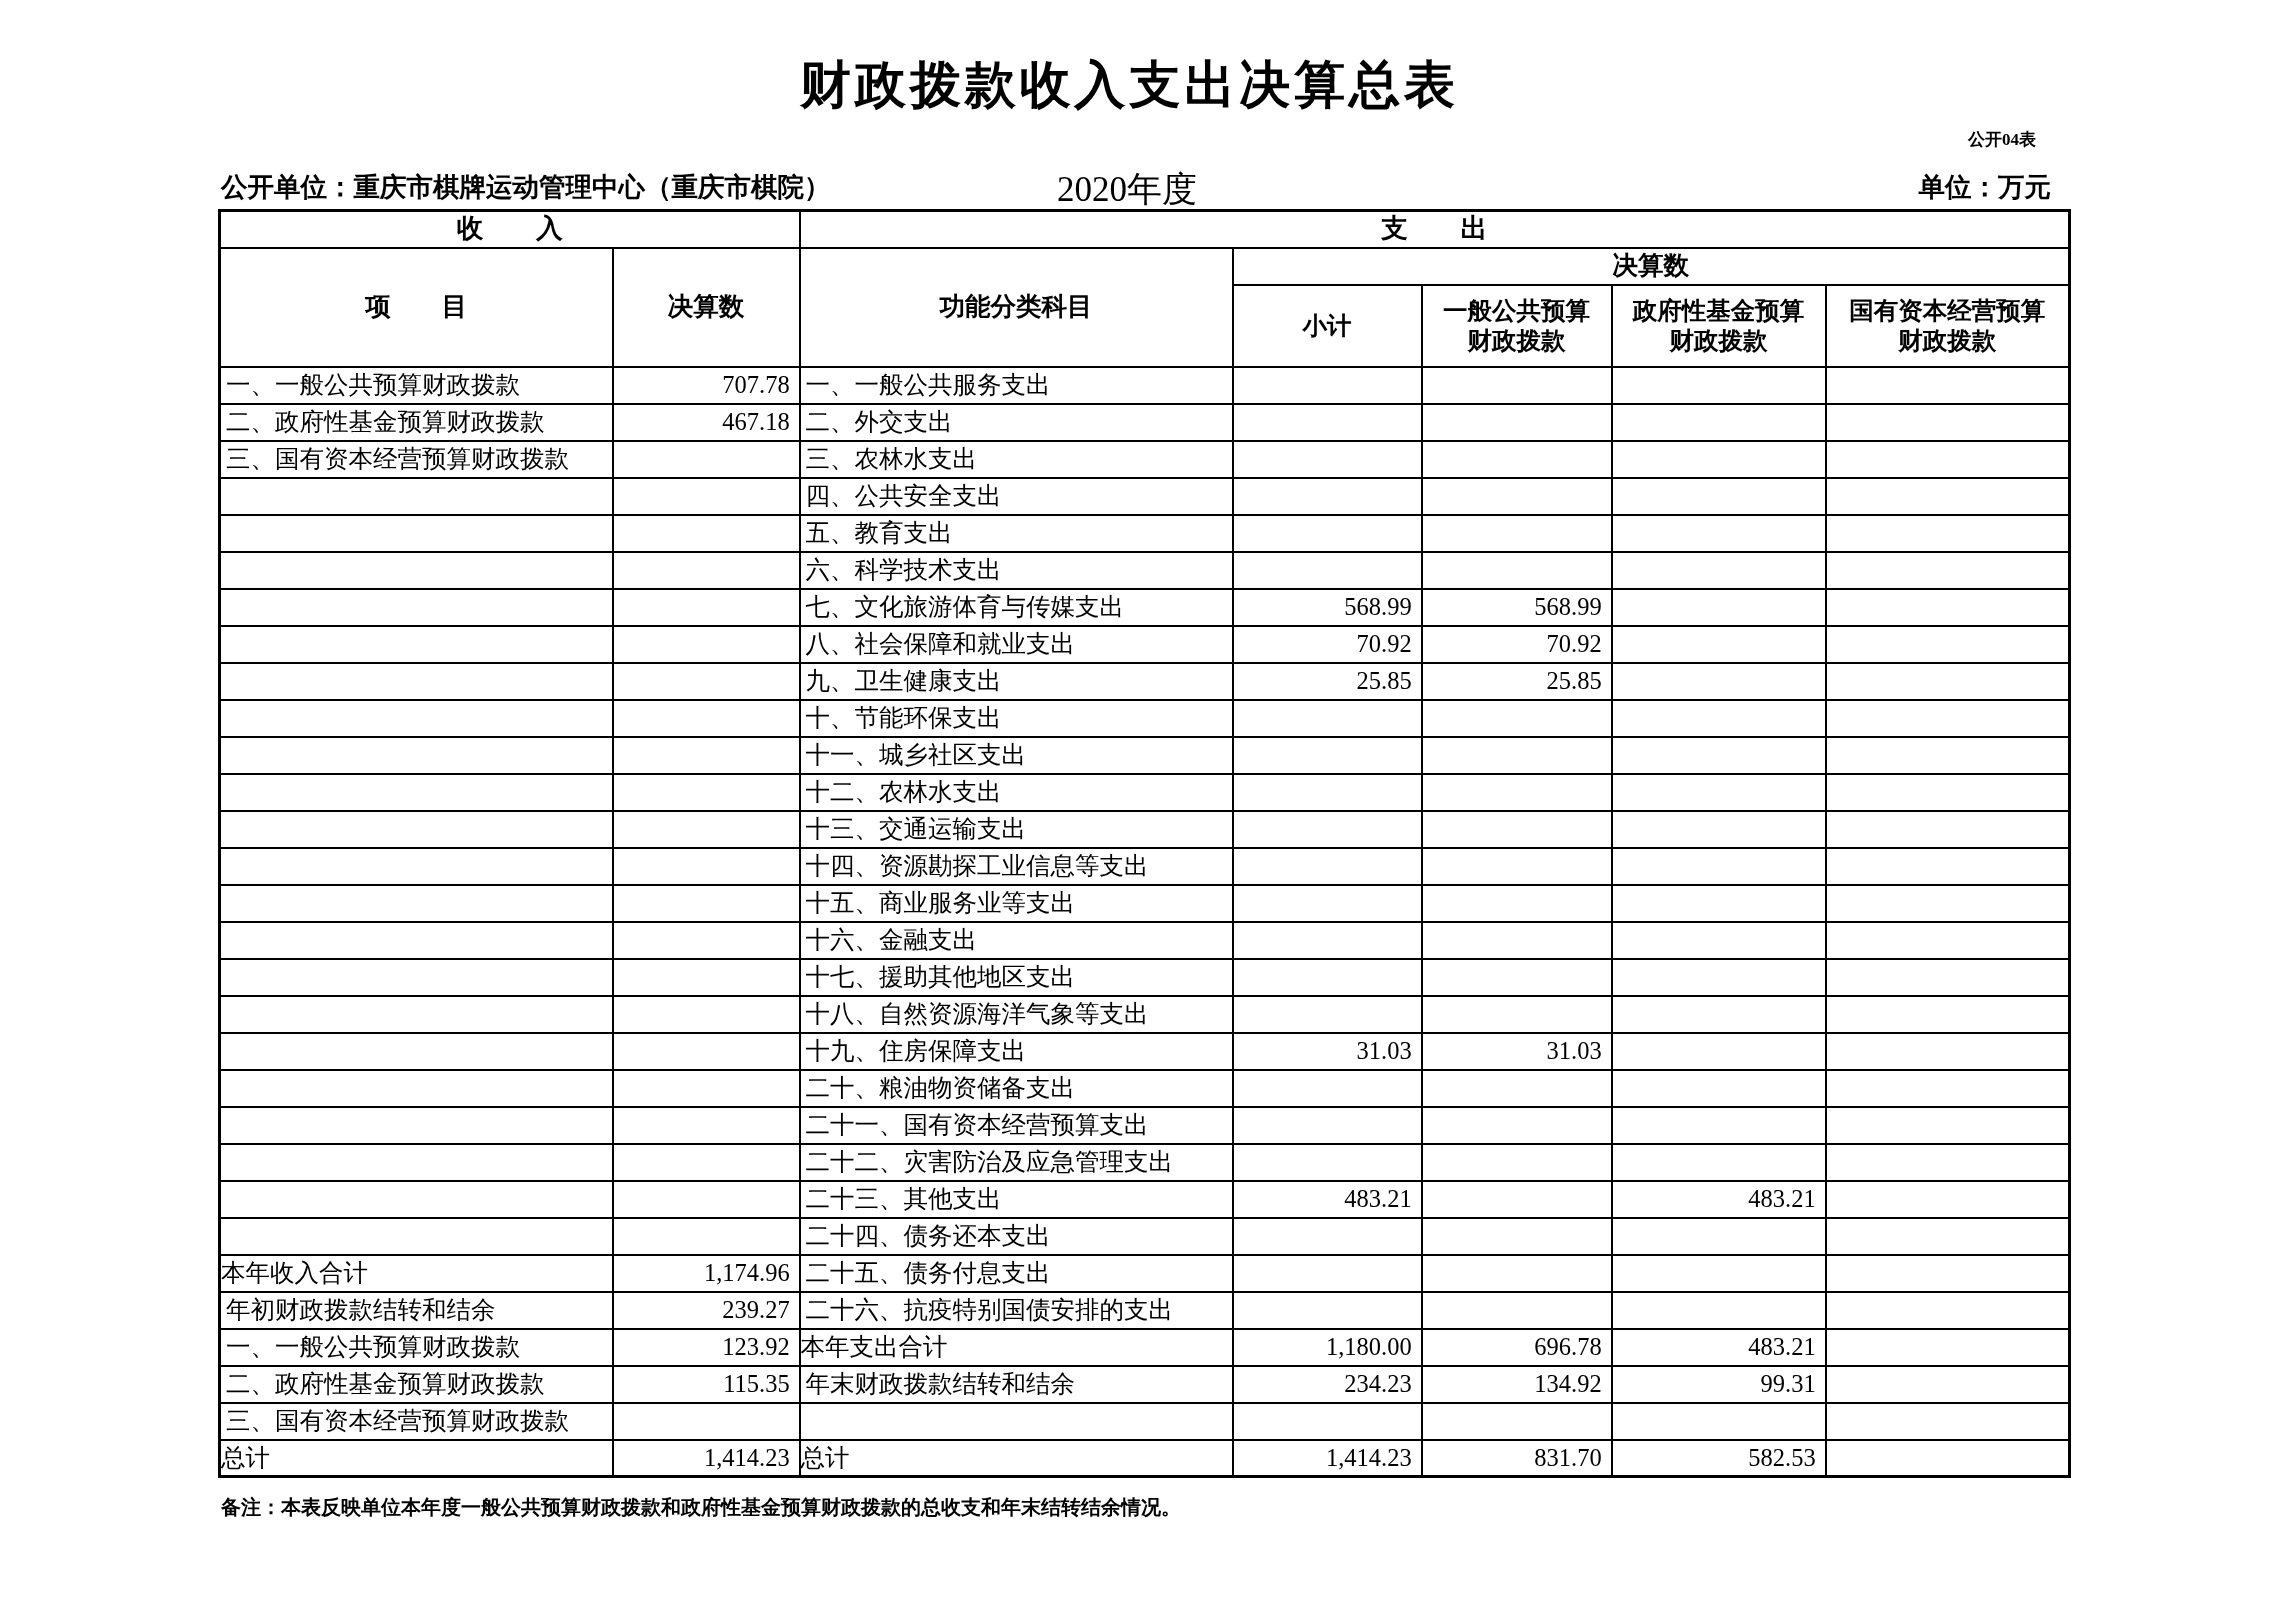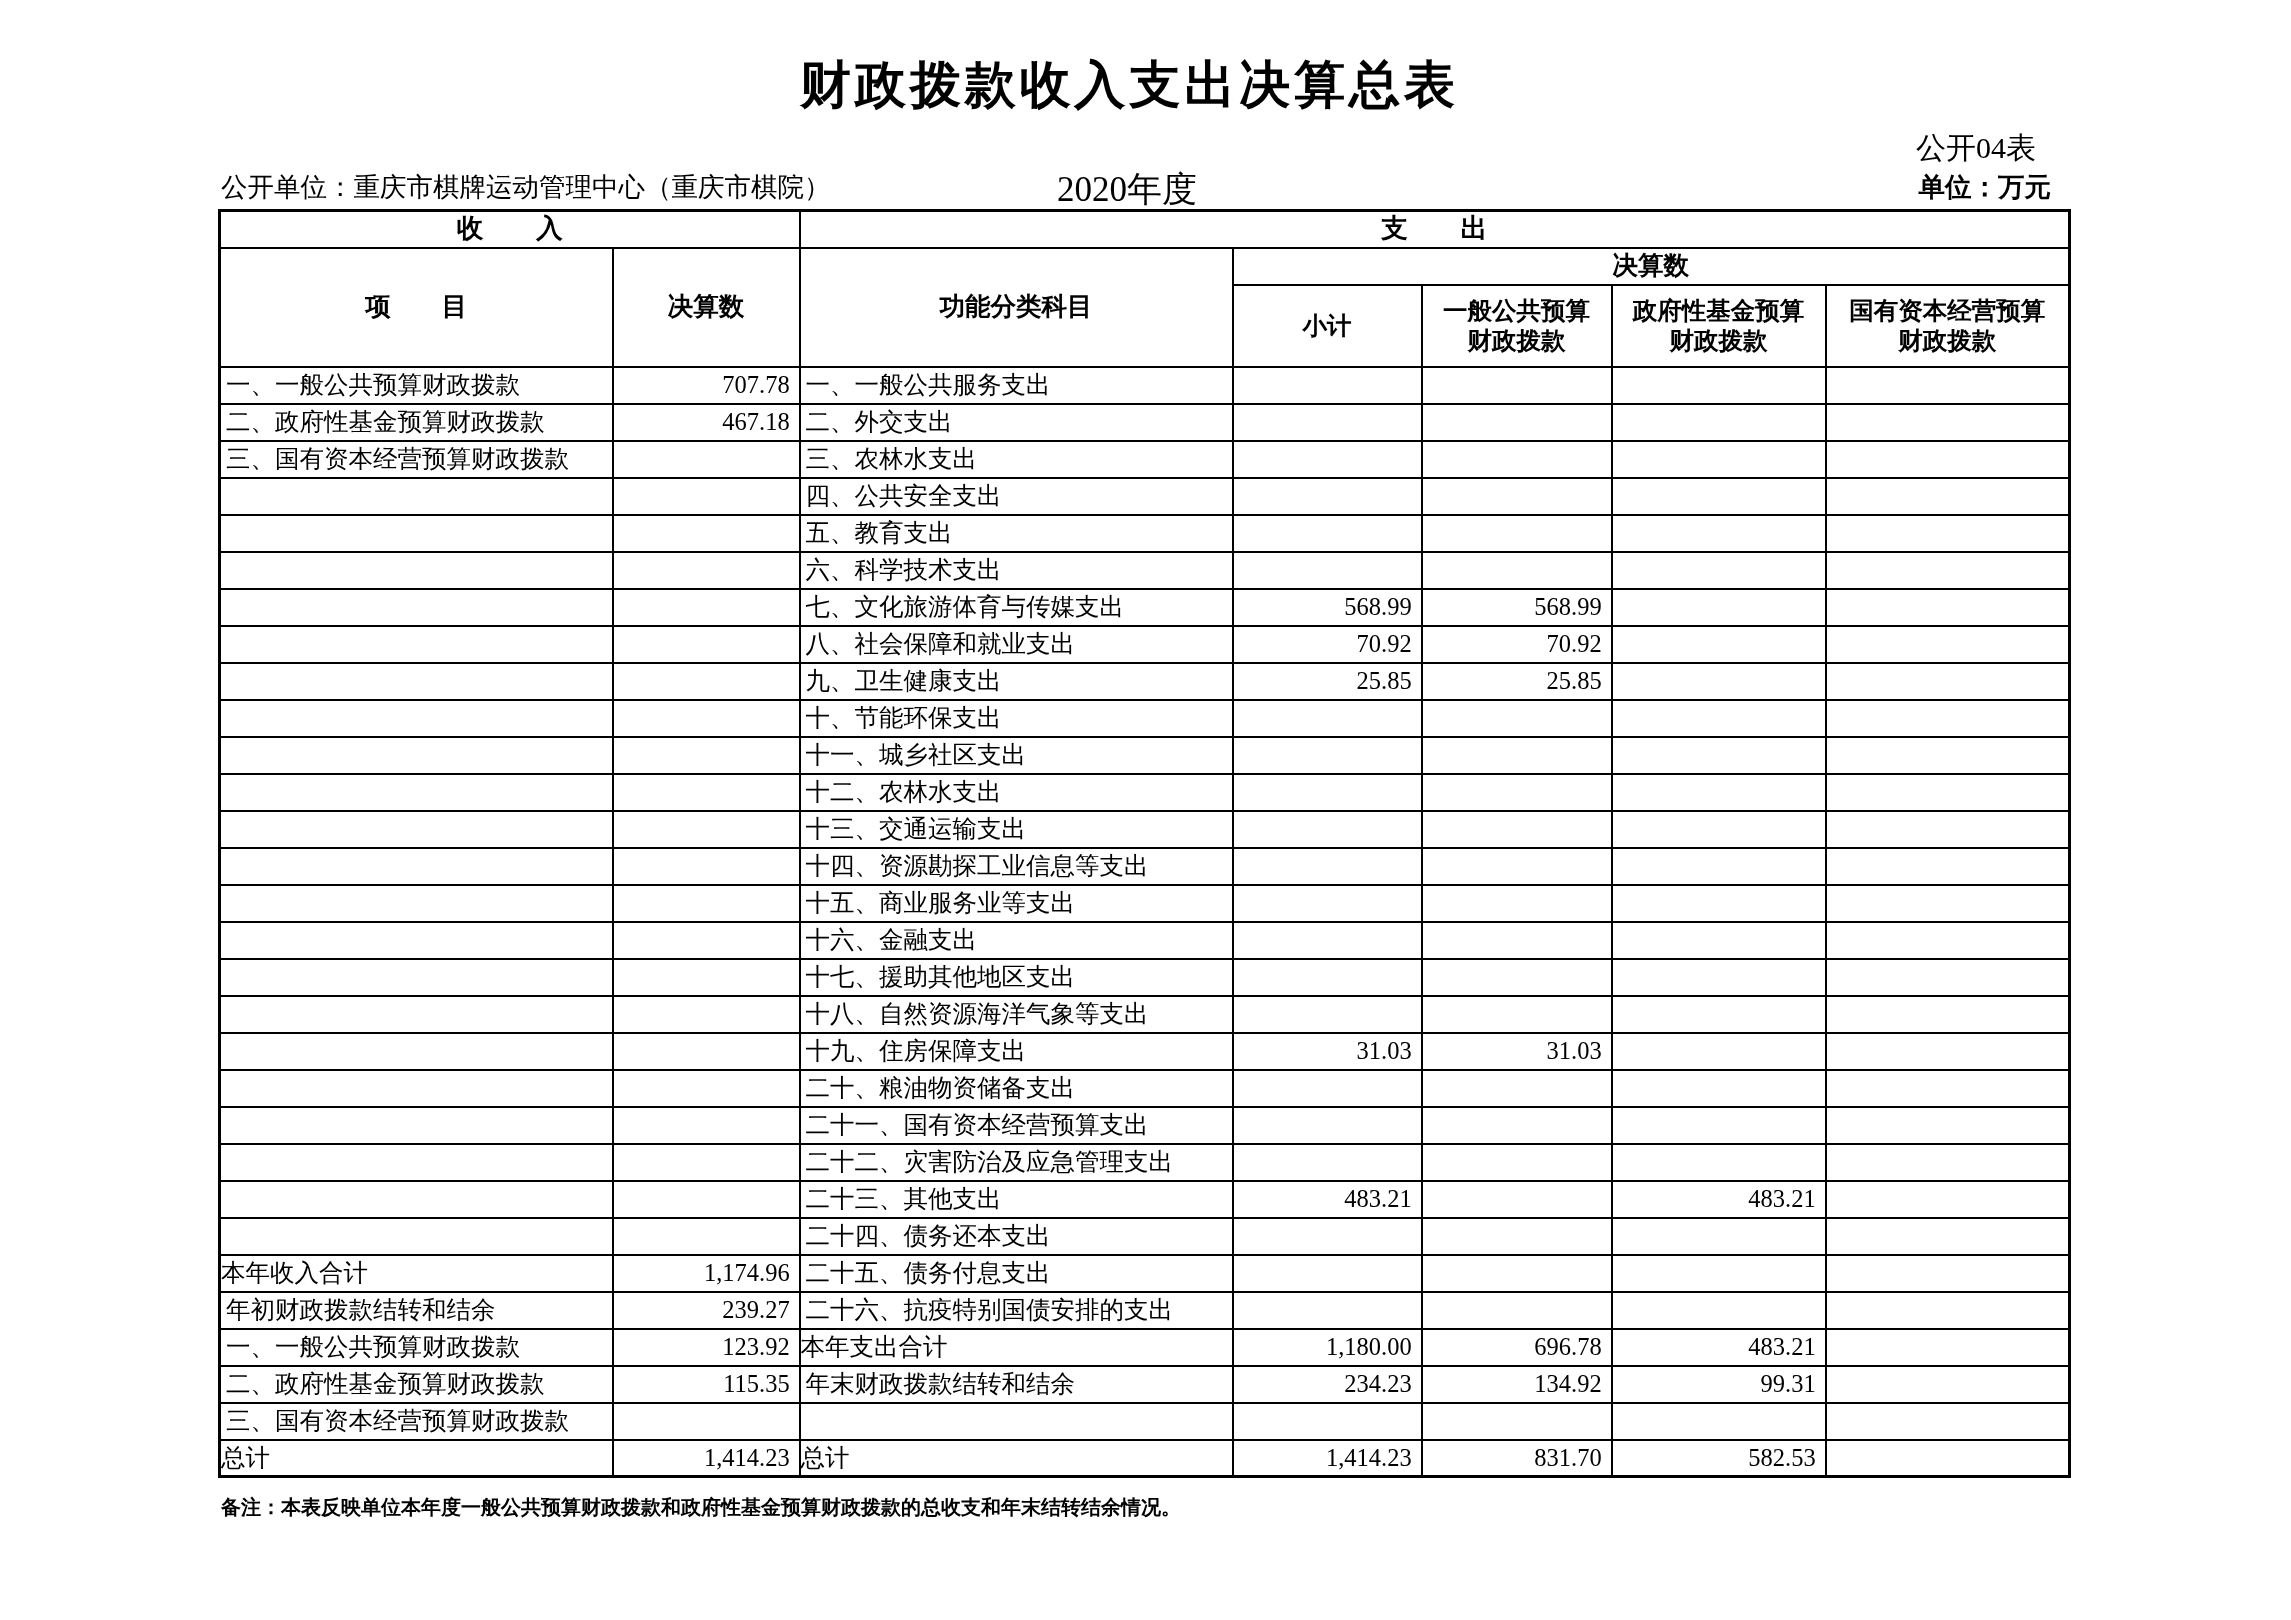--- a/index.html
+++ b/index.html
@@ -22,29 +22,29 @@
     width: 100%;
     text-align: center;
     font-size: 51px;
     font-weight: bold;
     letter-spacing: 3.9px;
   }
   .form-no {
     position: absolute;
     top: 128px;
     right: 223px;
-    font-size: 30px;
-    font-weight: normal;
+    font-size: 17px;
+    font-weight: bold;
   }
   .meta-org {
     position: absolute;
     top: 169px;
     left: 221px;
     font-size: 26.5px;
-    font-weight: normal;
+    font-weight: bold;
   }
   .meta-year {
     position: absolute;
     top: 166px;
     left: 1057px;
     font-size: 35px;
     font-weight: normal;
   }
   .meta-unit {
     position: absolute;

